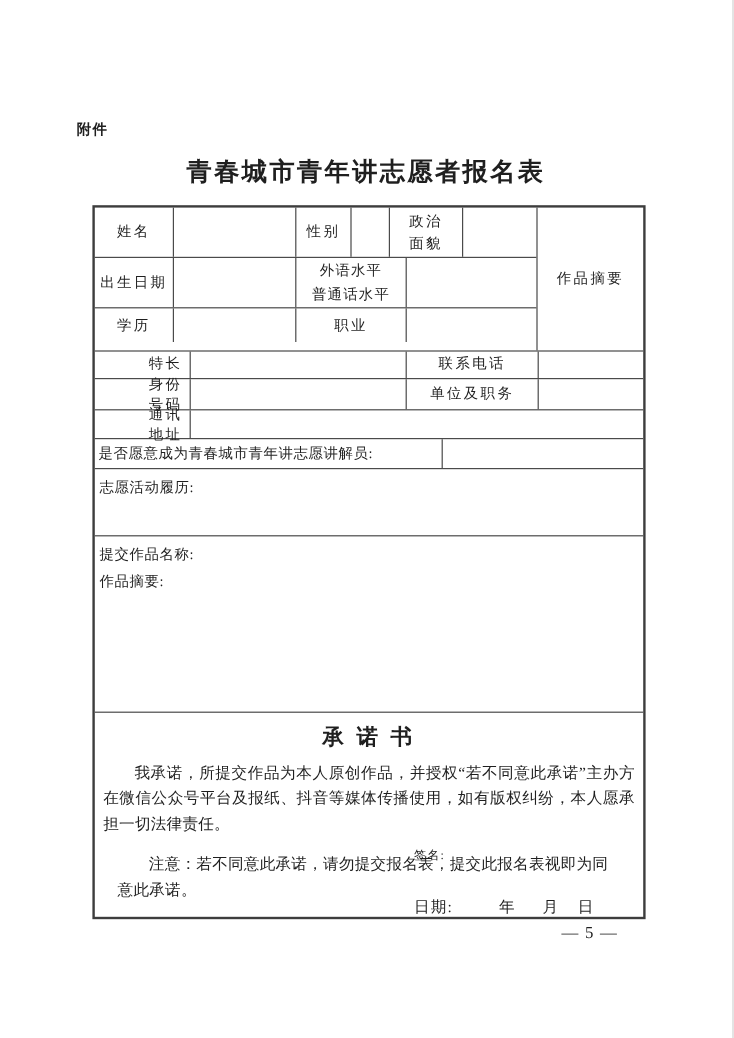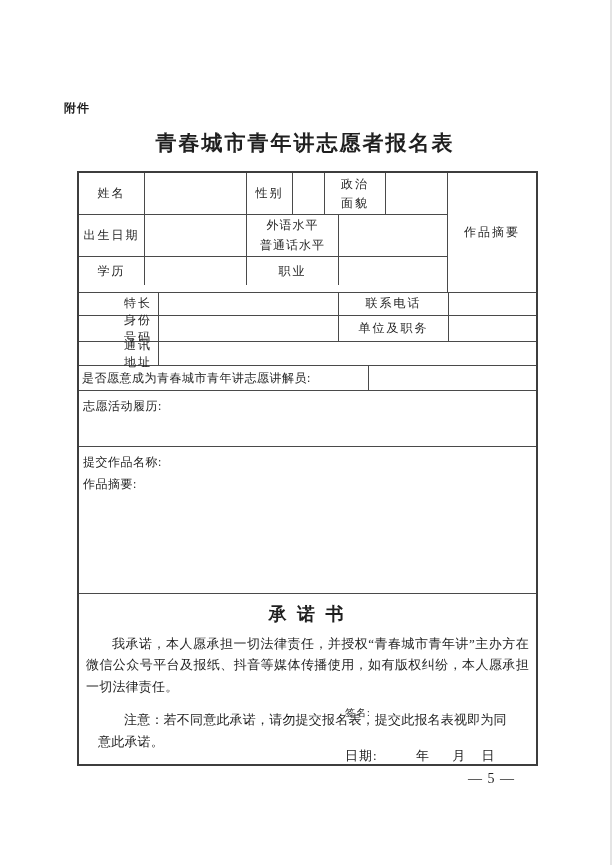--- a/index.html
+++ b/index.html
@@ -146,21 +146,21 @@
 
     <div class="trow r9">
       <div class="blockCell" style="width:100%;">
         <div class="line">提交作品名称:</div>
         <div class="line">作品摘要:</div>
       </div>
     </div>
 
     <div class="commitment">
       <div class="c-title">承 诺 书</div>
-      <p class="c-body">我承诺，本人愿承担一切法律责任，并授权“青春城市青年讲”主办方在微信公众号平台及报纸、抖音等媒体传播使用，如有版权纠纷，本人愿承担一切法律责任。</p>
+      <p class="c-body">我承诺，所提交作品为本人原创作品，并授权“若不同意此承诺”主办方在微信公众号平台及报纸、抖音等媒体传播使用，如有版权纠纷，本人愿承担一切法律责任。</p>
       <p class="c-note">注意：若不同意此承诺，请勿提交报名表，提交此报名表视即为同意此承诺。</p>
       <div class="c-sign">签名:</div>
       <div class="c-date">
         <span>日期:</span>
         <span class="y">年</span>
         <span class="m">月</span>
         <span class="d">日</span>
       </div>
     </div>
 

